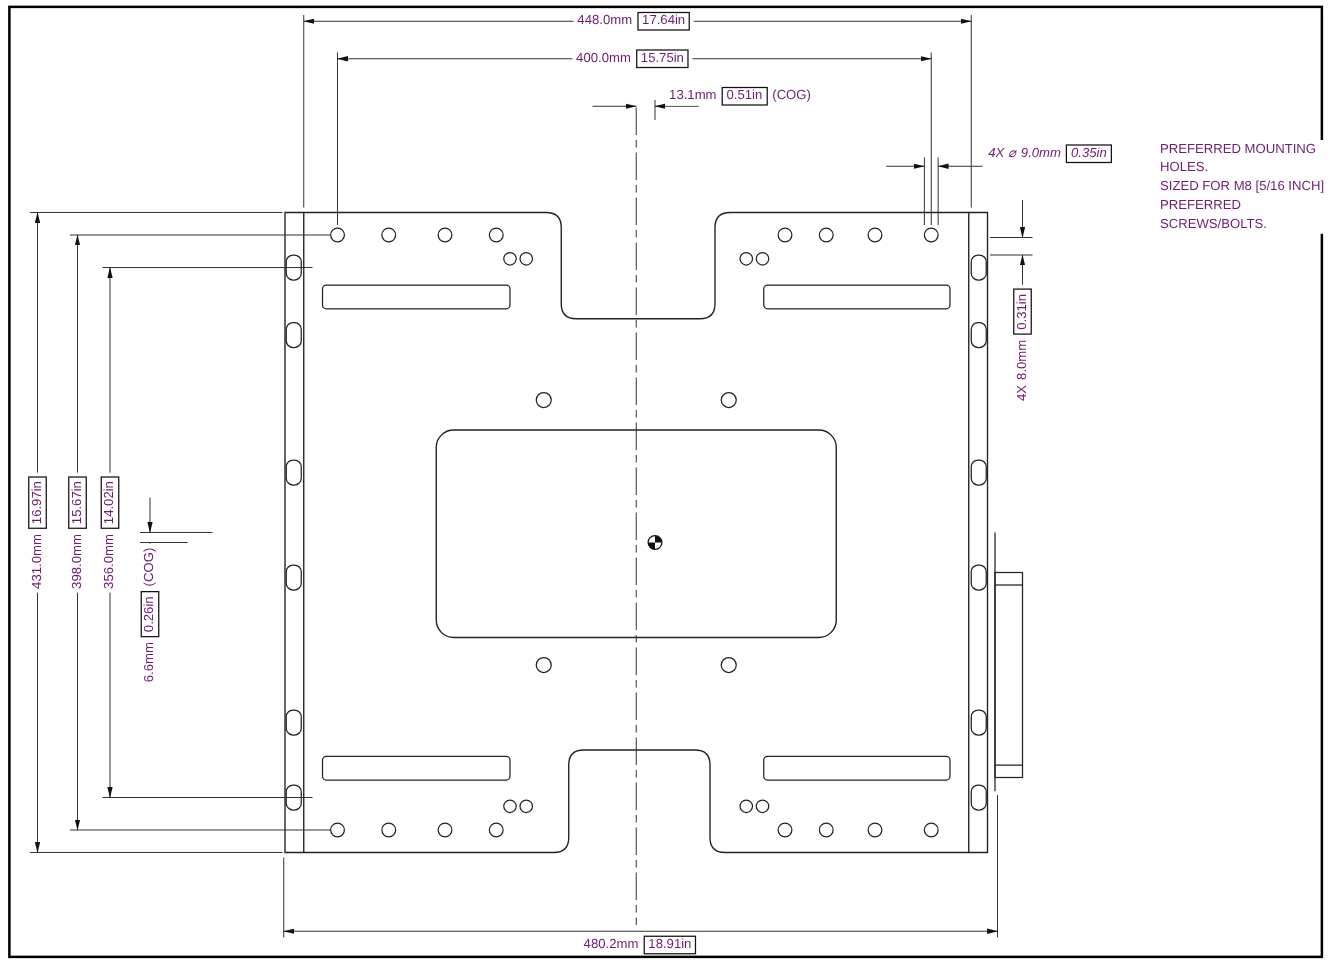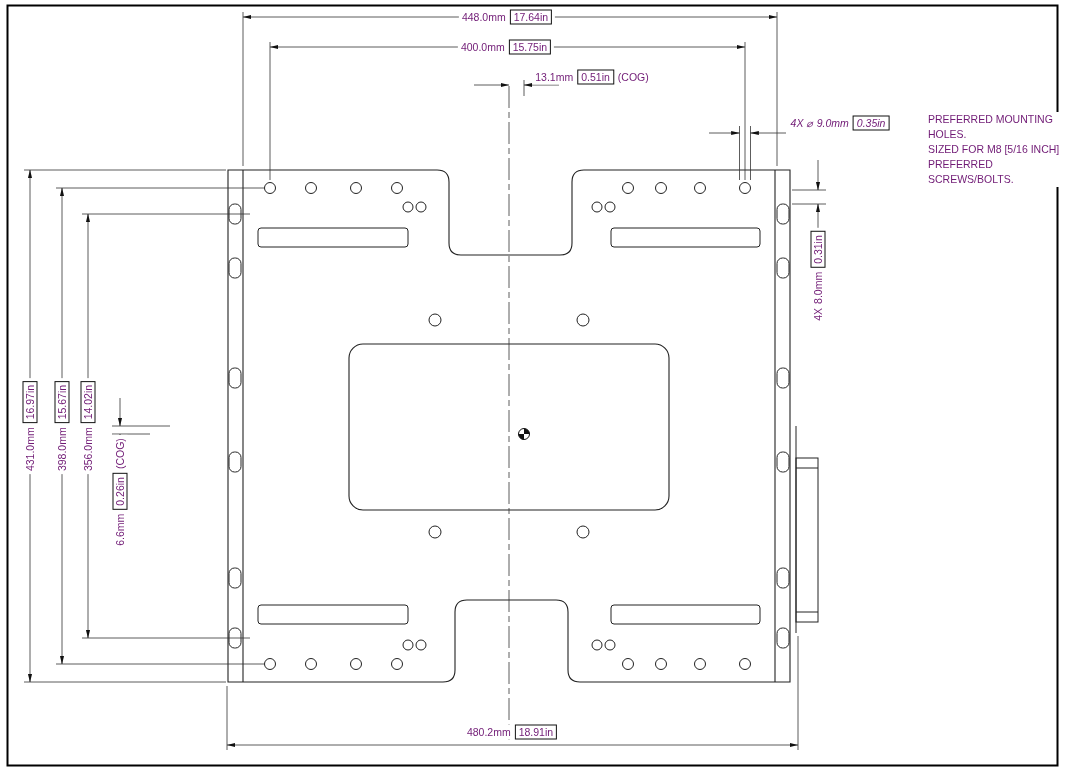--- a/index.html
+++ b/index.html
@@ -200,21 +200,21 @@
   <span>356.0mm</span>
   <span class="boxed">14.02in</span>
 </div>
 
 <div class="dlabel v" style="left:120px;top:492px;">
   <span>6.6mm</span>
   <span class="boxed">0.26in</span>
   <span>(COG)</span>
 </div>
 
-<div class="dlabel h" style="left:512px;top:732px;">
+<div class="dlabel h" style="left:512px;top:756px;">
   <span>480.2mm</span>
   <span class="boxed">18.91in</span>
 </div>
 
 <div class="note" style="left:884px;top:112px;margin-left:44px;">
   <div>PREFERRED MOUNTING HOLES.</div>
   <div>SIZED FOR M8 [5/16 INCH]</div>
   <div>PREFERRED SCREWS/BOLTS.</div>
 </div>
 

